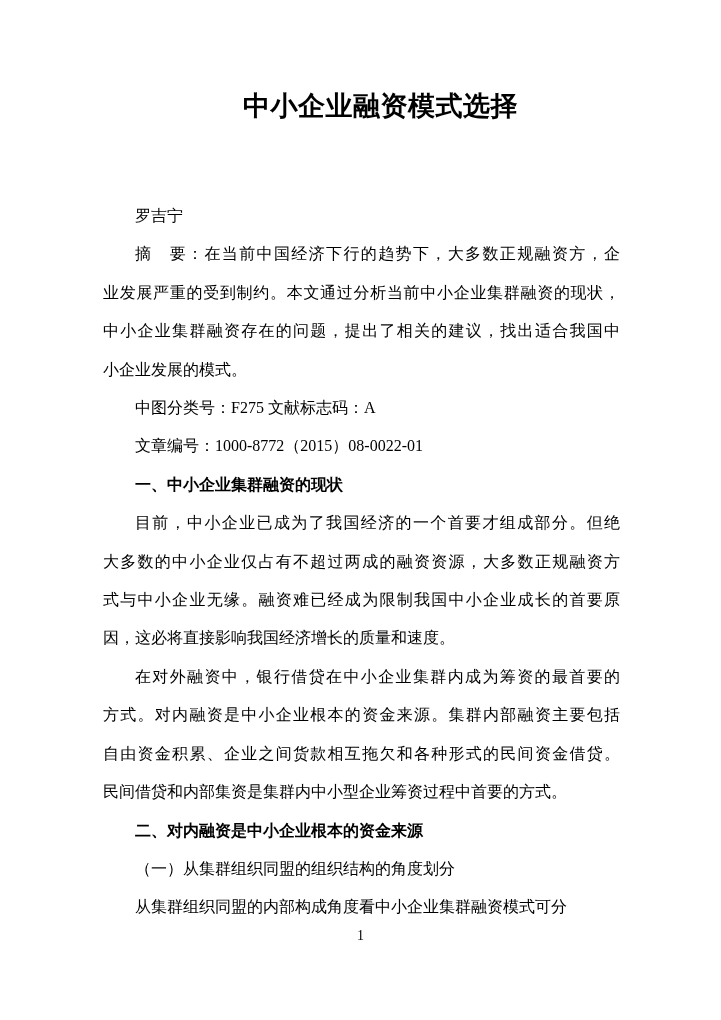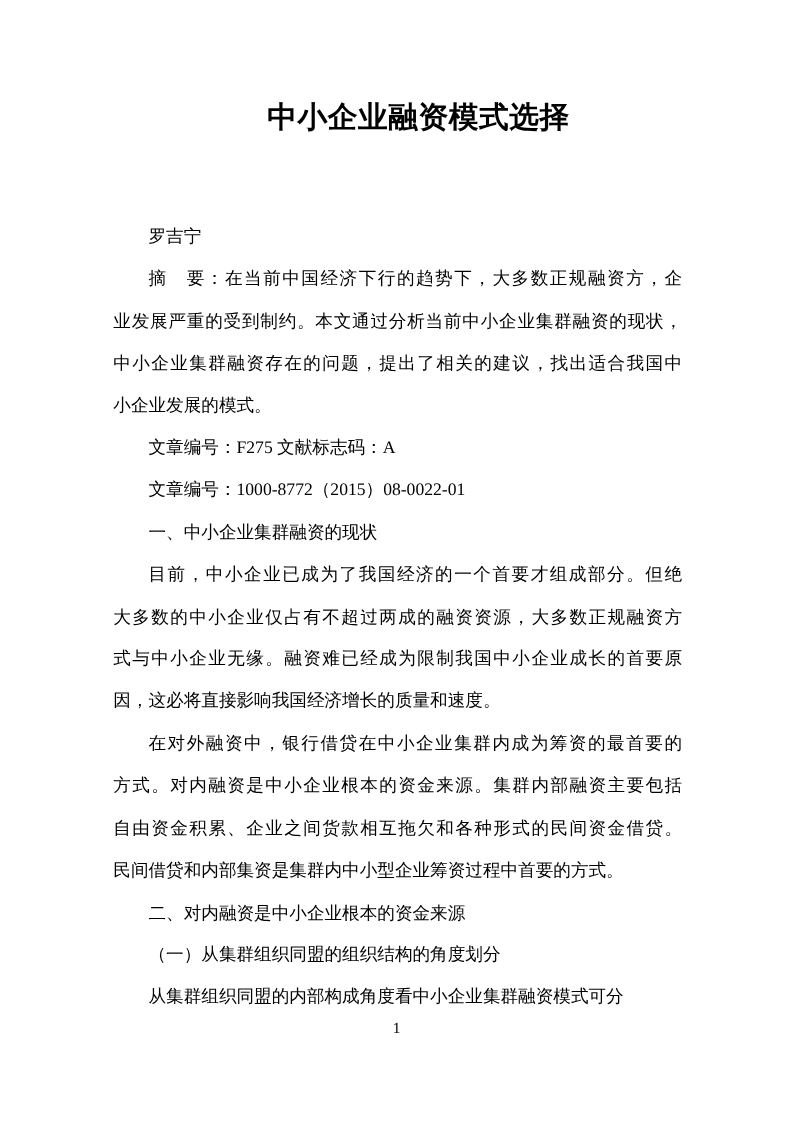--- a/index.html
+++ b/index.html
@@ -27,21 +27,21 @@
   }
   .doc-body {
     position: absolute;
     top: 197px;
     left: 103px;
     width: 517px;
     font-size: 16px;
     line-height: 38.4px;
   }
   .block { margin: 0; }
-  .block.heading { font-weight: normal; }
+  .block.heading { font-weight: bold; }
   .line {
     text-align: justify;
     text-align-last: justify;
   }
   .line.last {
     text-align: left;
     text-align-last: left;
   }
   .line.indent { text-indent: 2em; }
   .page-number {
@@ -63,21 +63,21 @@
       <div class="block author">
         <div class="line last indent">罗吉宁</div>
       </div>
       <div class="block paragraph">
         <div class="line indent">摘　要：在当前中国经济下行的趋势下，大多数正规融资方，企</div>
         <div class="line">业发展严重的受到制约。本文通过分析当前中小企业集群融资的现状，</div>
         <div class="line">中小企业集群融资存在的问题，提出了相关的建议，找出适合我国中</div>
         <div class="line last">小企业发展的模式。</div>
       </div>
       <div class="block paragraph">
-        <div class="line last indent">文章编号：F275 文献标志码：A</div>
+        <div class="line last indent">中图分类号：F275 文献标志码：A</div>
       </div>
       <div class="block paragraph">
         <div class="line last indent">文章编号：1000-8772（2015）08-0022-01</div>
       </div>
       <div class="block heading">
         <div class="line last indent">一、中小企业集群融资的现状</div>
       </div>
       <div class="block paragraph">
         <div class="line indent">目前，中小企业已成为了我国经济的一个首要才组成部分。但绝</div>
         <div class="line">大多数的中小企业仅占有不超过两成的融资资源，大多数正规融资方</div>

